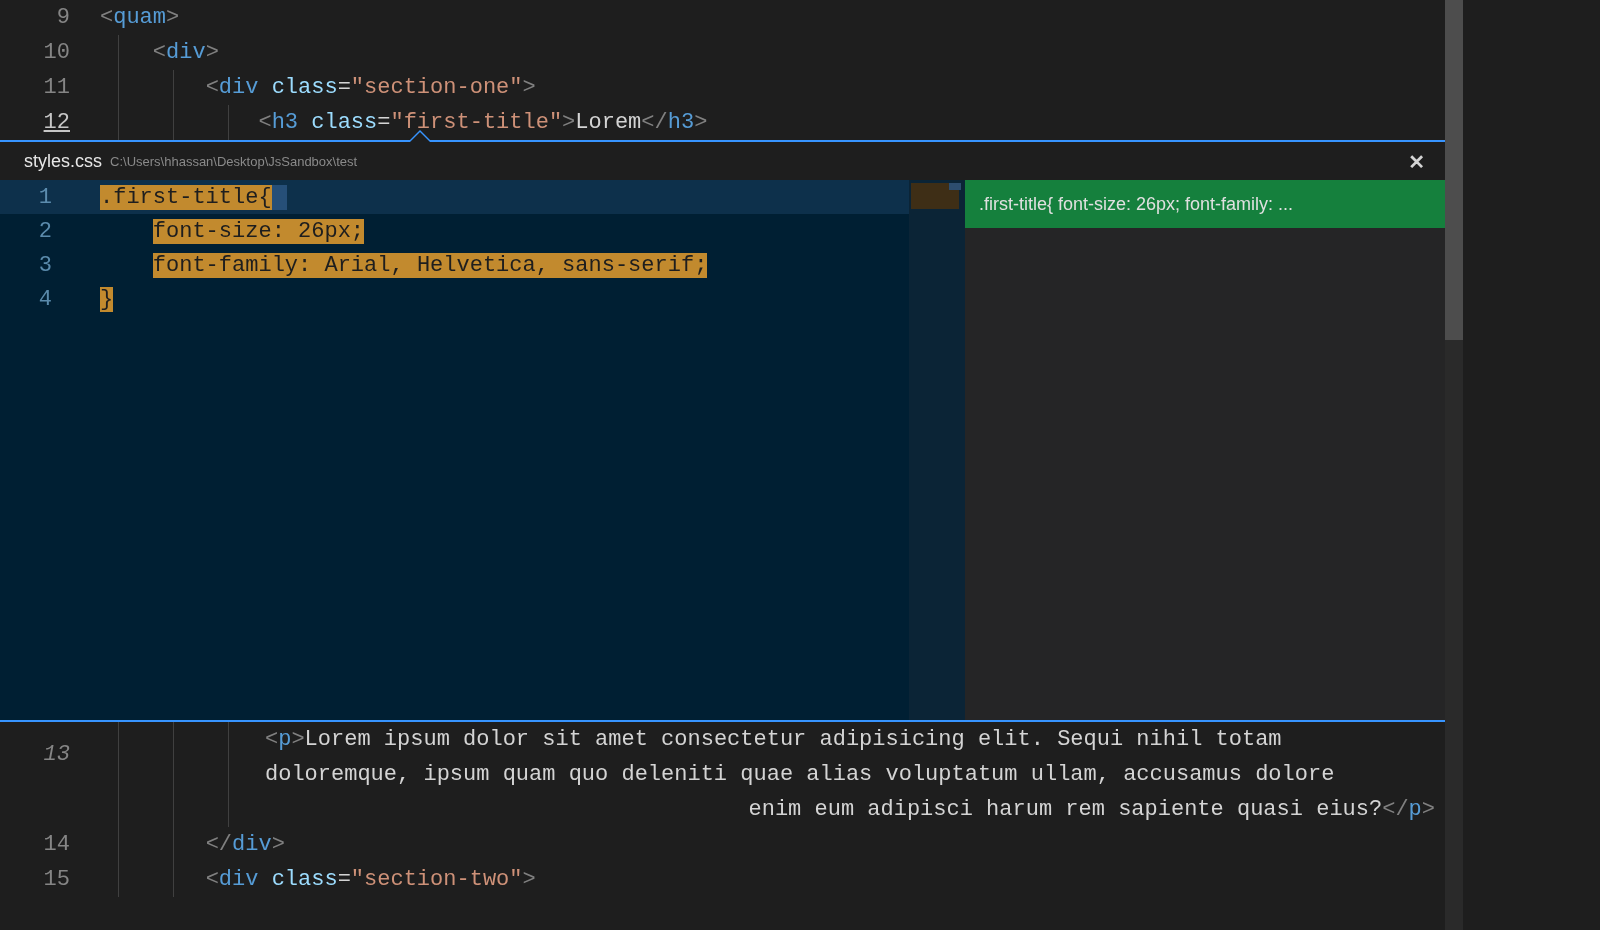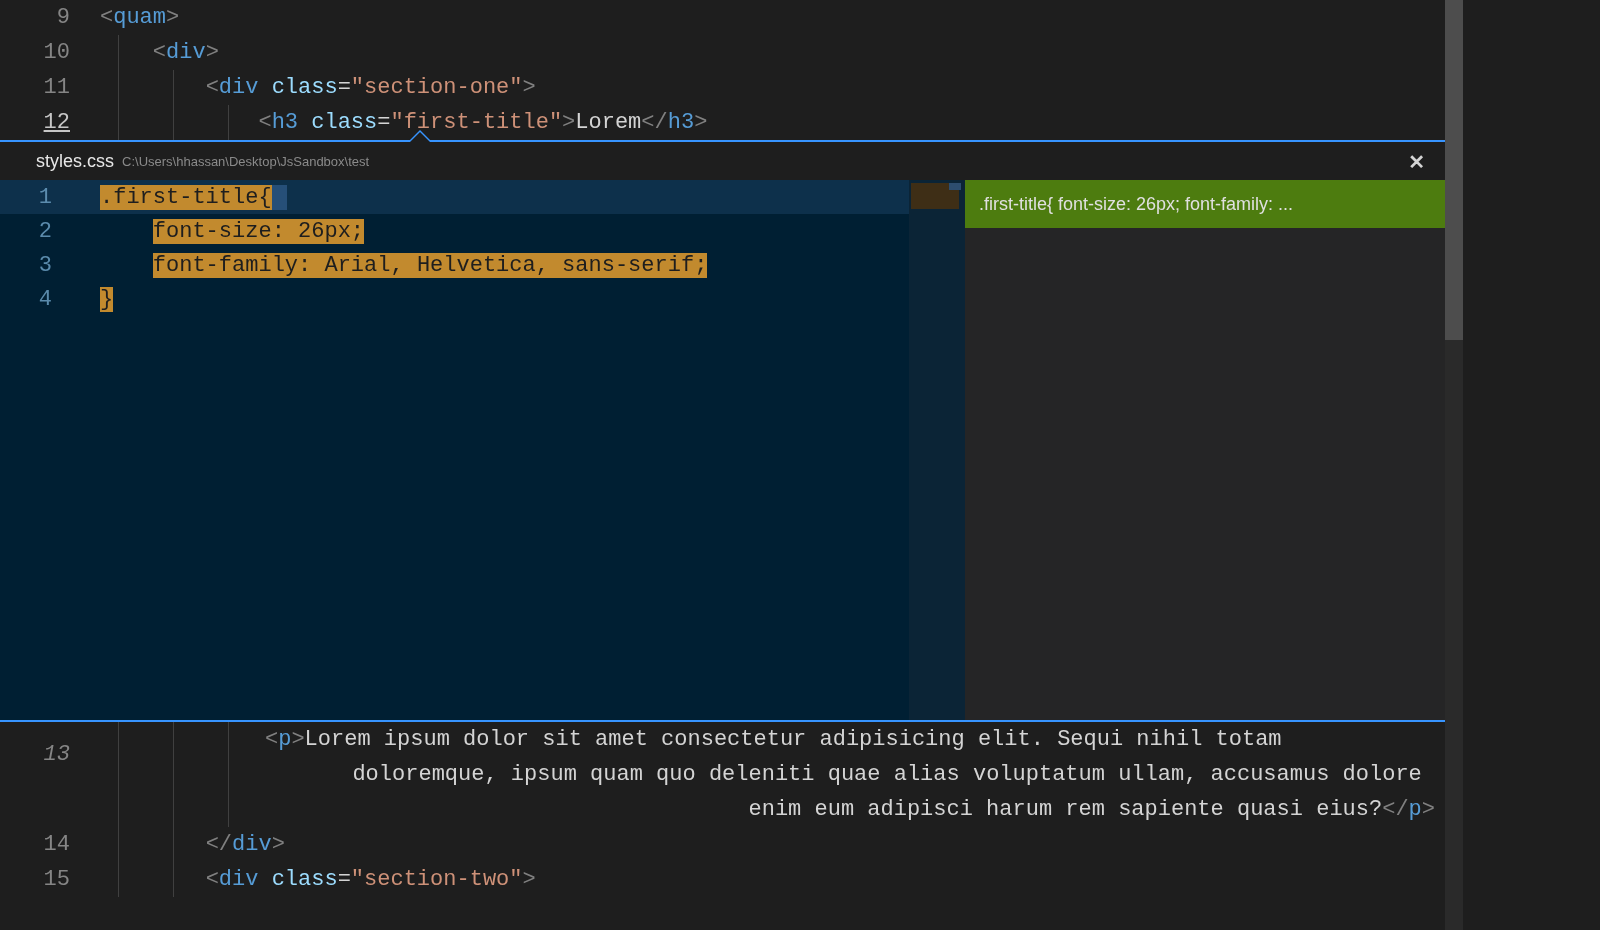--- a/index.html
+++ b/index.html
@@ -154,21 +154,21 @@
     border-left:10px solid transparent;
     border-right:10px solid transparent;
     border-bottom:10px solid #1e1e1e;
   }
 
   .peek-header {
     height: 38px;
     background: #1e1e1e;
     display: flex;
     align-items: center;
-    padding-left: 36px;
+    padding-left: 24px;
     font-family: "Segoe UI", Arial, sans-serif;
     font-size: 18px;
     position: relative;
   }
   .peek-header .fname { color: #e7e7e7; margin-right: 8px; }
   .peek-header .fpath { color: #8a8a8a; font-size: 13px;}
   .peek-close {
     position: absolute;
     right: 20px;
     top: 8px;
@@ -241,21 +241,21 @@
     width: 480px;
     background: var(--bg-peek-results);
     font-family: "Segoe UI", Arial, sans-serif;
     font-size: 18px;
     position:relative;
     overflow:hidden;
   }
   .peek-result-item {
     height: 36px;
     padding: 6px 12px 6px 14px;
-    background: #4d7c0f;
+    background: #15803d;
     color: #e0e0e0;
     display: flex;
     align-items: center;
     white-space: nowrap;
     overflow: hidden;
   }
 
   .peek-resize-h {
     position:absolute;
     right:480px;
@@ -317,21 +317,21 @@
           <span>.first-title{ font-size: 26px; font-family: ...</span>
         </div>
       </div>
     </div>
   </div>
 
   <div class="code-block" id="bottom-code">
       <div class="code-line wrap-line"><div class="gutter">13</div><div class="code-content">
           <div style="padding-left: 165px;">
             <div style="white-space: pre;"><span class="br">&lt;</span><span class="tag">p</span><span class="br">&gt;</span><span class="txt">Lorem ipsum dolor sit amet consectetur adipisicing elit. Sequi nihil totam </span></div>
-            <div style="white-space: pre; text-align: right;"><span class="txt">doloremque, ipsum quam quo deleniti quae alias voluptatum ullam, accusamus dolore </span></div>
+            <div style="white-space: pre;"><span class="txt">doloremque, ipsum quam quo deleniti quae alias voluptatum ullam, accusamus dolore </span></div>
             <div style="white-space: pre; text-align: right;"><span class="txt">enim eum adipisci harum rem sapiente quasi eius?</span><span class="br">&lt;/</span><span class="tag">p</span><span class="br">&gt;</span></div>
           </div>
         </div><span class="indent-guide" style="left: 118px;"></span><span class="indent-guide" style="left: 173px;"></span><span class="indent-guide" style="left: 228px;"></span></div>
       <div class="code-line"><div class="gutter">14</div><div class="code-content">        <span class="br">&lt;/</span><span class="tag">div</span><span class="br">&gt;</span></div><span class="indent-guide" style="left: 118px;"></span><span class="indent-guide" style="left: 173px;"></span></div>
       <div class="code-line"><div class="gutter">15</div><div class="code-content">        <span class="br">&lt;</span><span class="tag">div</span><span class="txt"> </span><span class="attrn">class</span><span class="txt">=</span><span class="attrv">"section-two"</span><span class="br">&gt;</span></div><span class="indent-guide" style="left: 118px;"></span><span class="indent-guide" style="left: 173px;"></span></div>
     </div>
 
   <div class="scrollbar-v">
     <div class="scrollbar-thumb"></div>
   </div>

